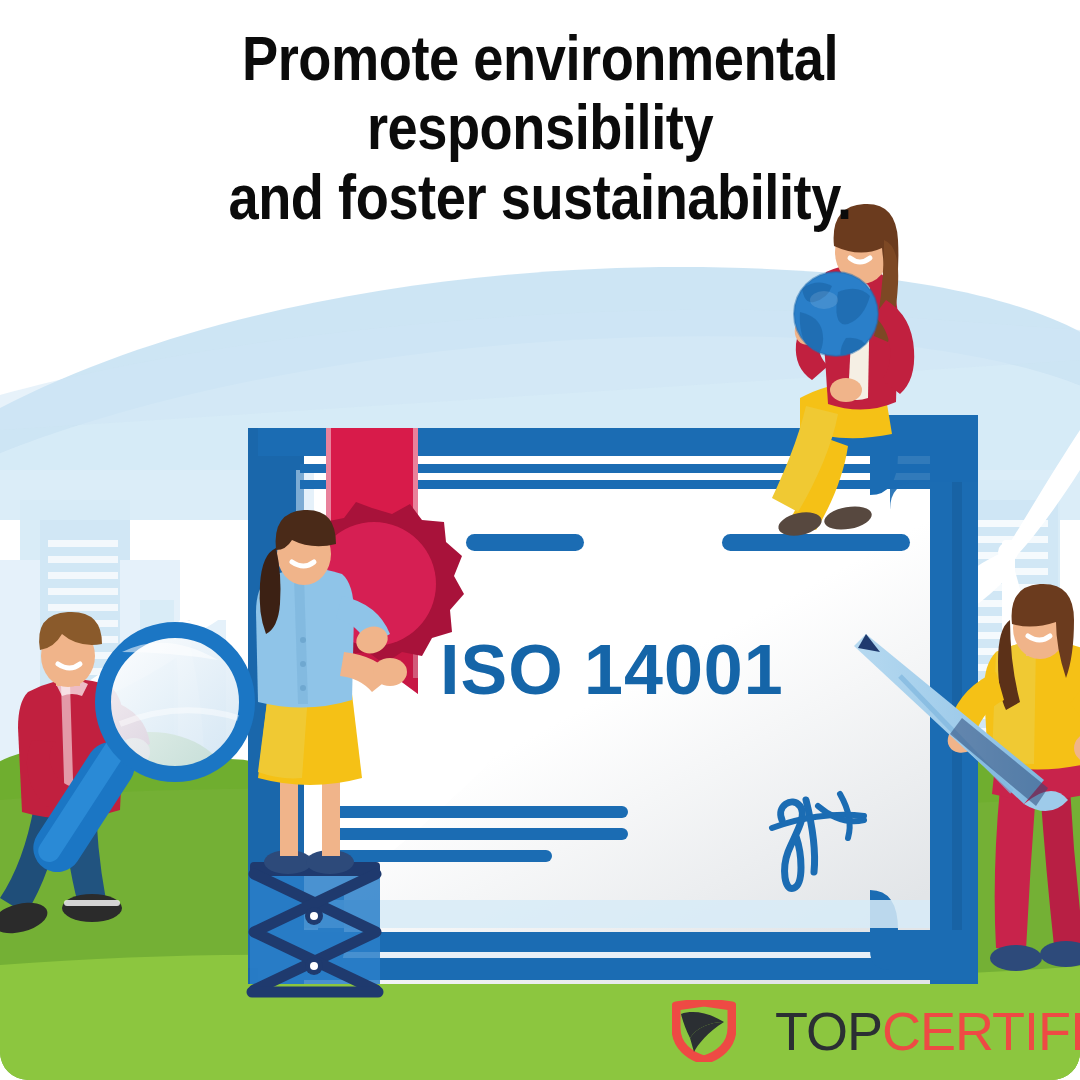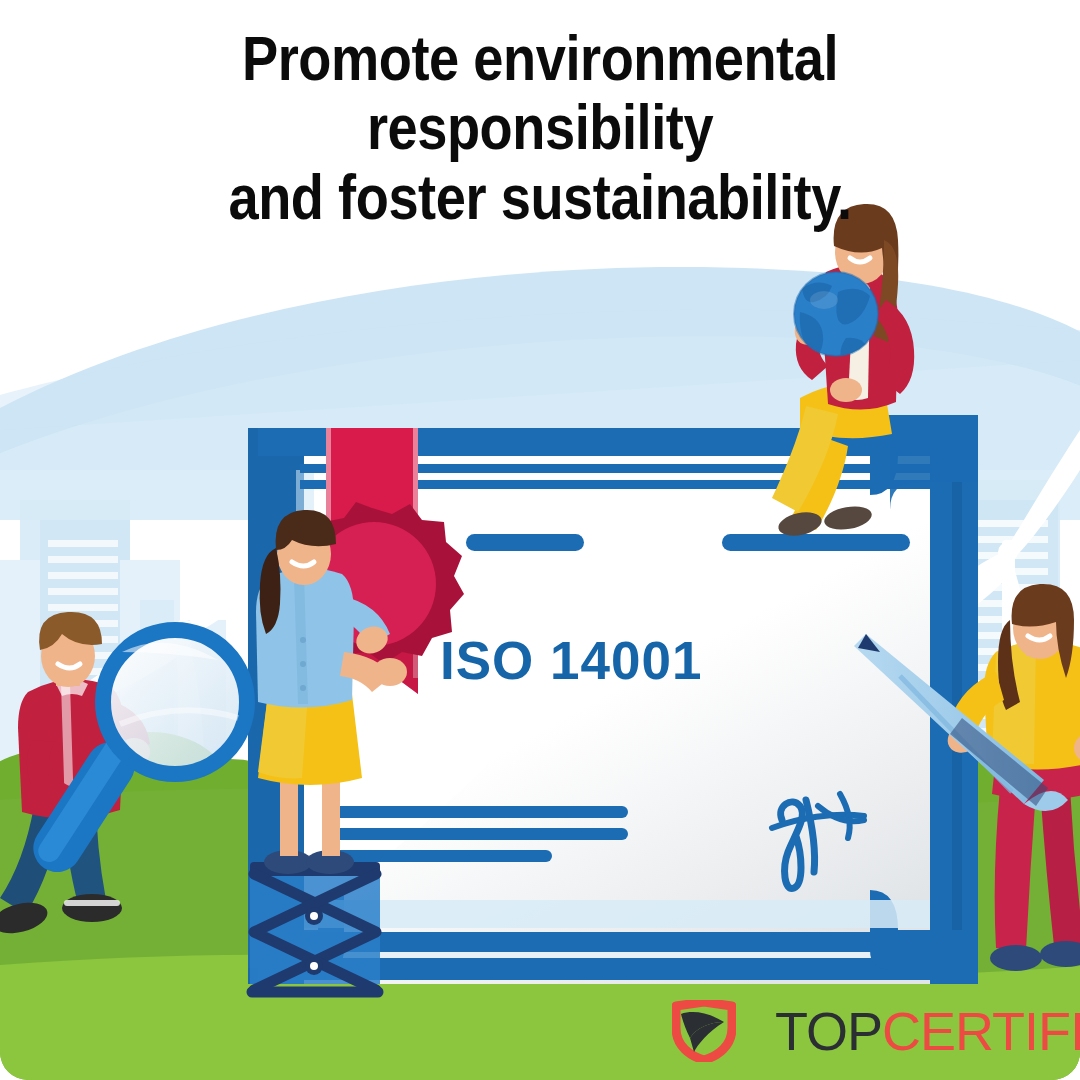--- a/index.html
+++ b/index.html
@@ -25,21 +25,21 @@
     transform:scaleX(0.86);
     transform-origin:50% 0;
     white-space:pre-line;
     pointer-events:none;
   }
 
   
   .iso-number{
     position:absolute;left:440px;top:630px;z-index:40;
     font-family:"Liberation Sans","DejaVu Sans",sans-serif;
-    font-weight:700;font-size:53px;letter-spacing:1px;
+    font-weight:700;font-size:70px;letter-spacing:1px;
     color:#1565a8;white-space:nowrap;
   }
 
   
   .logo{
     position:absolute;left:672px;top:1000px;z-index:80;
     display:flex;align-items:center;gap:12px;
   }
   .logo-mark{width:64px;height:62px;flex:0 0 auto;}
   .logo-text{

